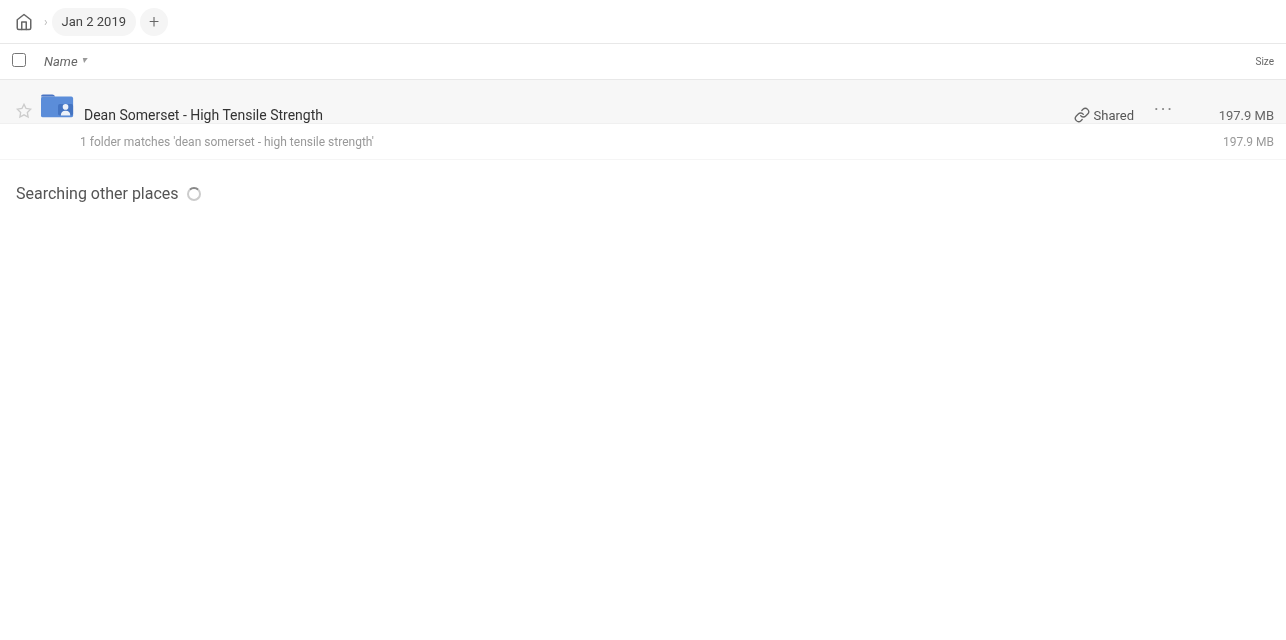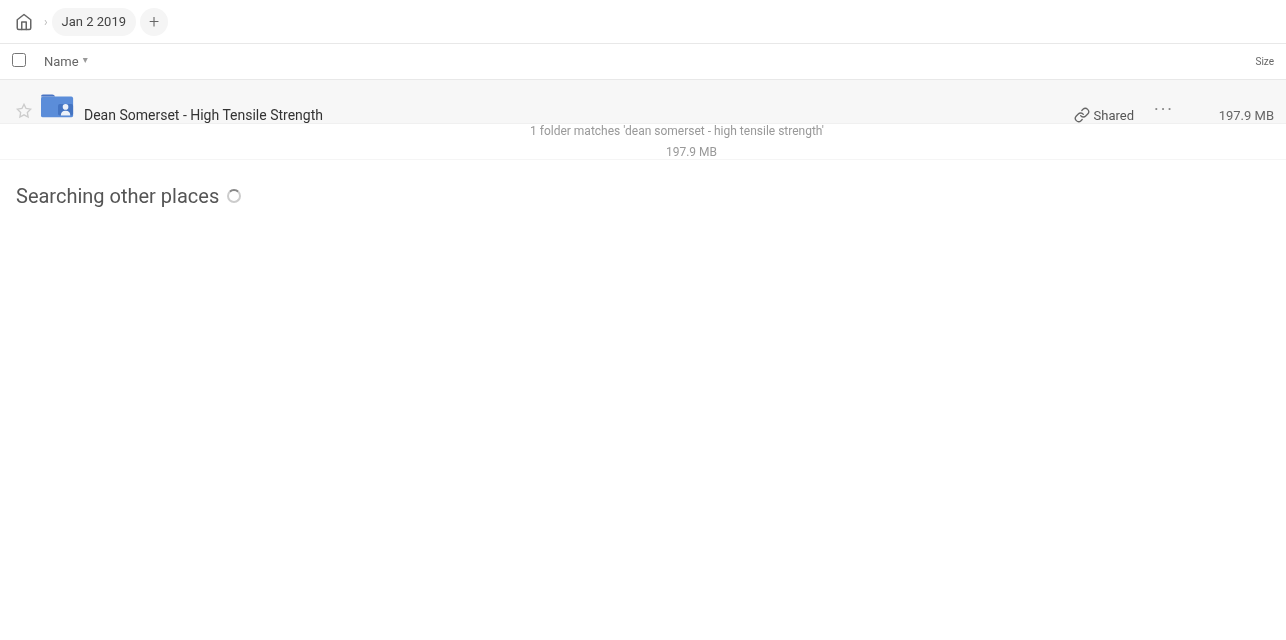--- a/index.html
+++ b/index.html
@@ -78,20 +78,21 @@
       width: 24px;
       margin-right: 8px;
     }
     .col-name {
       flex: 1;
       display: flex;
       gap: 4px;
       font-size: 13px;
       color: #666;
       cursor: pointer;
+      font-style: italic;
     }
     .col-name-arrow {
       font-size: 10px;
       color: #999;
     }
     .col-size {
       font-size: 10px;
       color: #666;
       width: 80px;
       text-align: right;
@@ -170,40 +171,39 @@
       text-align: right;
     }
 
     
     .match-row {
       display: flex;
       align-items: center;
       height: 36px;
       padding: 0 12px 0 80px;
       border-bottom: 1px solid #f5f5f5;
-      flex-direction: column;
     }
     .match-text {
       flex: 1;
       font-size: 12px;
       color: #999;
     }
     .match-size {
       font-size: 12px;
       color: #999;
       width: 80px;
       text-align: right;
     }
 
     
     .searching-section {
       padding: 24px 16px 8px 16px;
     }
     .searching-title {
-      font-size: 20px;
+      font-size: 16px;
       color: #555;
       display: flex;
       align-items: center;
       gap: 8px;
     }
     .searching-spinner {
       width: 14px;
       height: 14px;
       border: 2px solid #ccc;
       border-top-color: #888;

